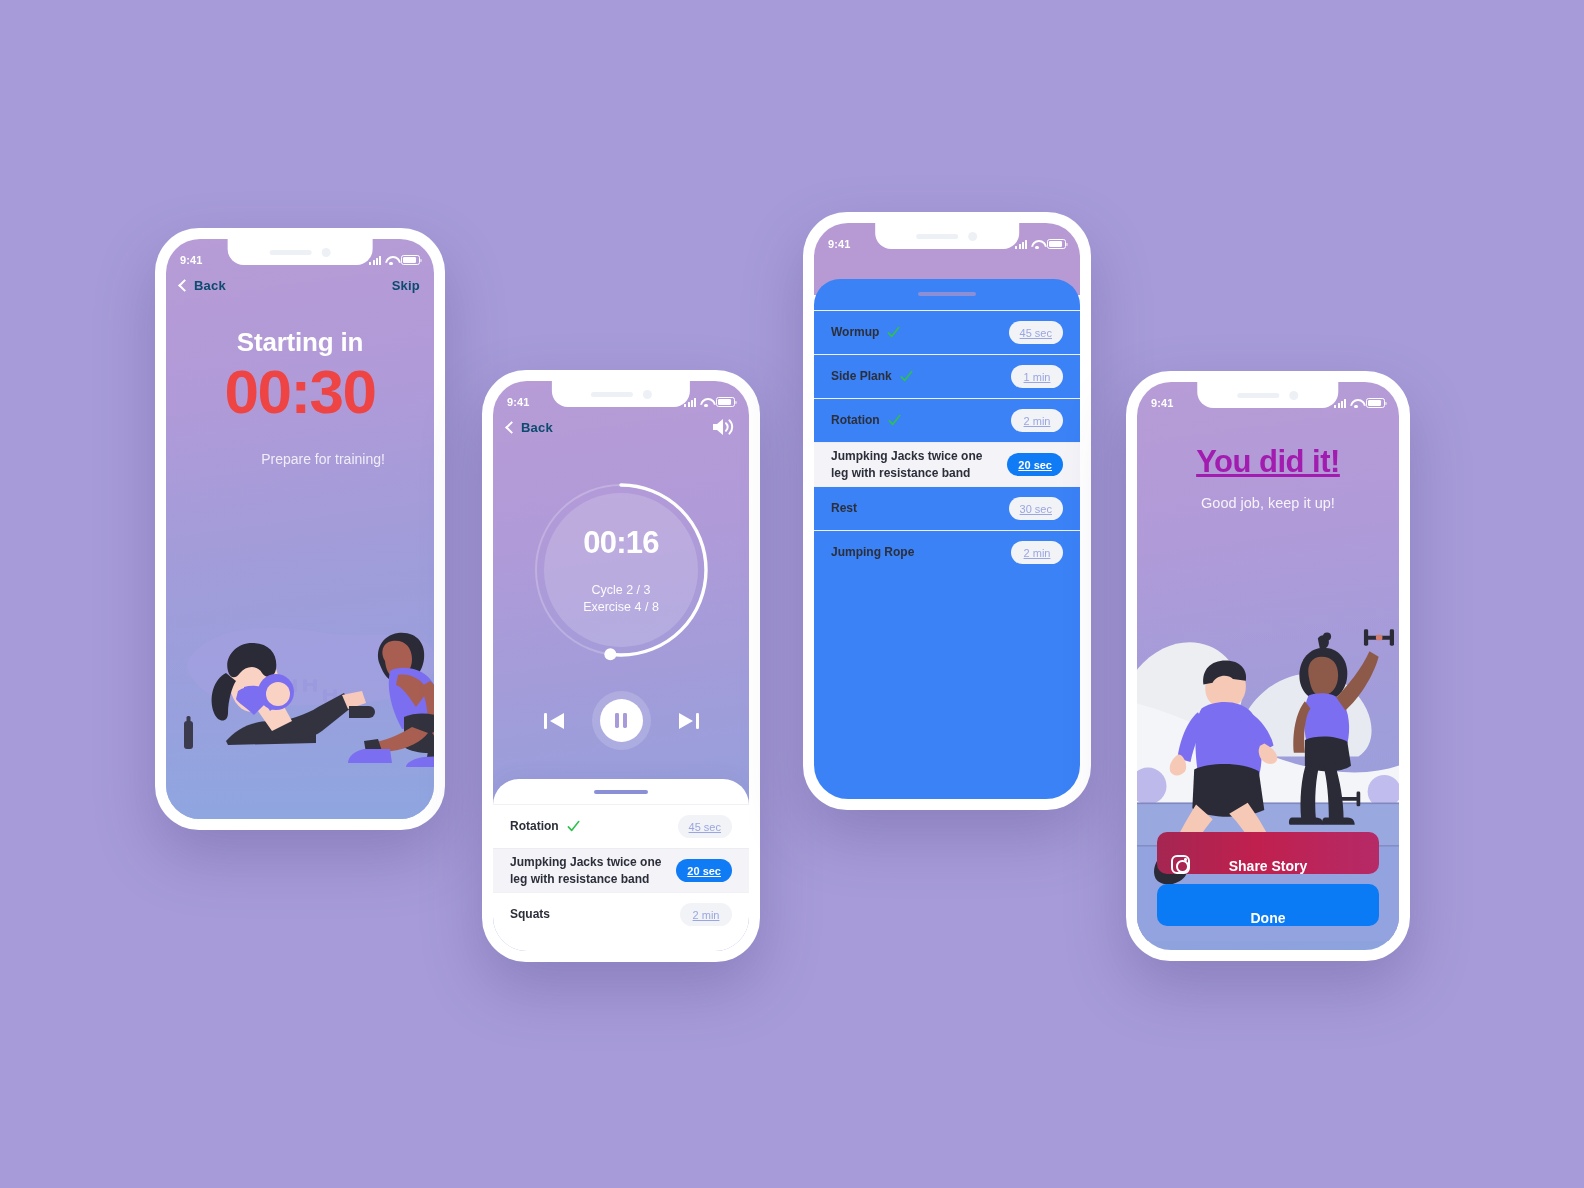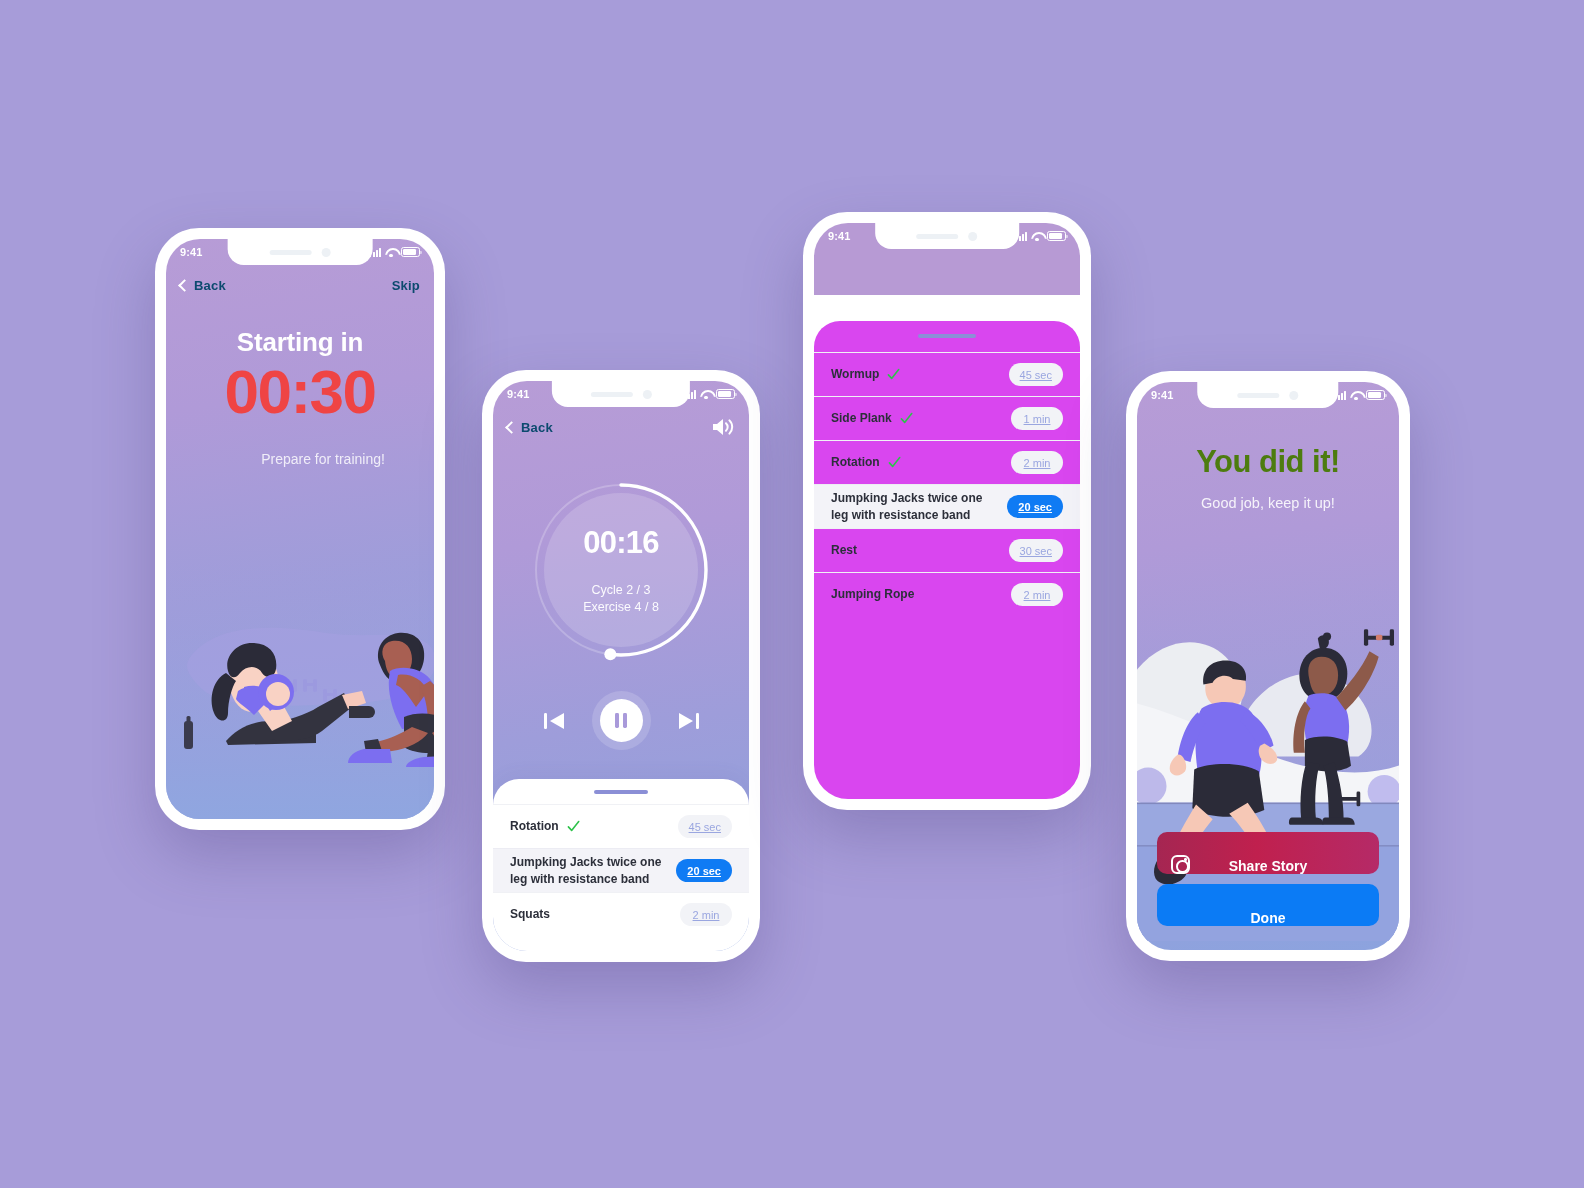--- a/index.html
+++ b/index.html
@@ -45,21 +45,21 @@
   .notch .speaker {
     width: 42px; height: 5px; border-radius: 3px; background: #edf1f5;
   }
   .notch .cam {
     width: 9px; height: 9px; border-radius: 50%; background: #edf1f5;
   }
 
   
   .statusbar {
     position: absolute;
-    top: 0; left: 0; right: 0;
+    top: 8px; left: 0; right: 0;
     height: 26px;
     display: flex;
     align-items: center;
     justify-content: space-between;
     padding: 0 14px;
     z-index: 30;
     font-size: 11px;
     font-weight: 700;
     letter-spacing: .1px;
   }
@@ -148,28 +148,28 @@
     display:flex; align-items:center; justify-content:center;
     border-radius: 12px; font-size: 11px; font-weight: 500;
     background: #f2f3f7; color: #9aa6e0; text-decoration: underline;
   }
   .pill.on { background: #0f7bf4; color: #fff; font-weight: 600;}
 
   
   #phone3 { left: 803px; top: 212px; width: 288px; height: 598px; }
   .p3-top { position:absolute; top:0; left:0; right:0; height: 72px;
             background: linear-gradient(180deg,#b79ad4 0%, #b79ad4 100%); }
-  .p3-sheet { position:absolute; top: 56px; left:0; right:0; bottom:0; background:#d946ef;
-              border-top-left-radius: 26px; border-top-right-radius: 26px; margin-top: 42px; }
+  .p3-sheet { position:absolute; top: 56px; left:0; right:0; bottom:0; background:#3b82f6;
+              border-top-left-radius: 26px; border-top-right-radius: 26px; }
   .p3-handle { width: 58px; height: 4px; border-radius:3px; background:#8b8fd6; margin: 13px auto 0; }
 
   
   #phone4 { left: 1126px; top: 371px; width: 284px; height: 590px; }
-  .p4-title { position:absolute; top: 62px; left:0; right:0; text-align:center; color:#4d7c0f;
-              font-size: 31px; font-weight: 800; letter-spacing:-.5px; }
+  .p4-title { position:absolute; top: 62px; left:0; right:0; text-align:center; color:#a21caf;
+              font-size: 31px; font-weight: 800; letter-spacing:-.5px;text-decoration:underline; }
   .p4-sub { position:absolute; top: 113px; left:0; right:0; text-align:center;
             color: rgba(255,255,255,.88); font-size: 14.5px; }
   .p4-illus { position:absolute; left:0; right:0; top: 190px; bottom: 0; }
   .p4-buttons { position:absolute; left: 20px; right: 20px; bottom: 24px; z-index: 12; }
   .btn {
     height: 42px; border-radius: 10px; display:flex; align-items:flex-end; justify-content:center;
     color:#fff; font-size: 14px; font-weight: 700; cursor:pointer; position:relative;
   }
   .btn-ig { background: linear-gradient(90deg,#a52652 0%, #c0204e 45%, #b52a67 100%); margin-bottom: 10px; }
   .ig-icon { position:absolute; left: 14px; width: 19px; height: 19px;

